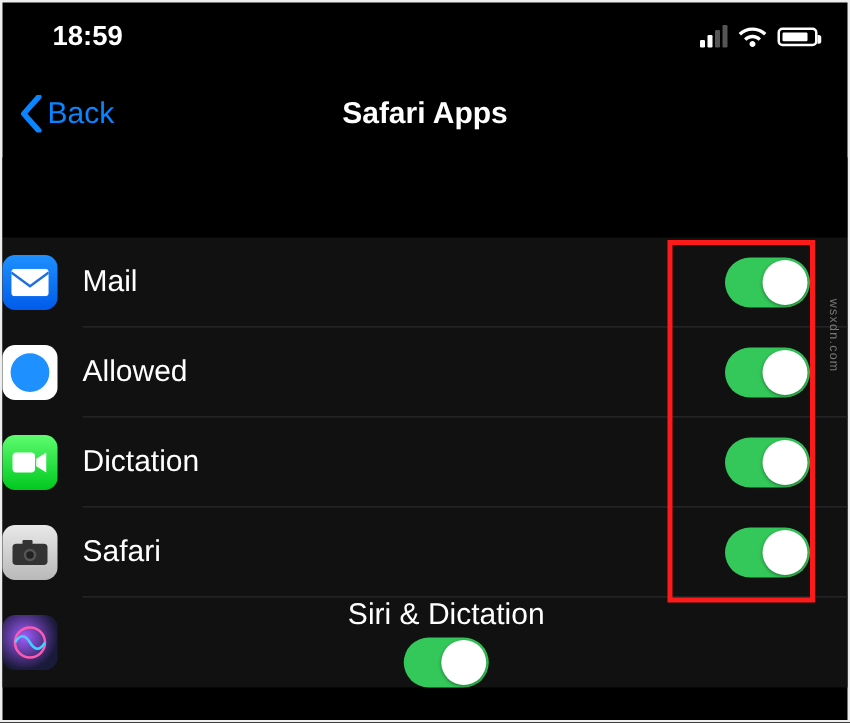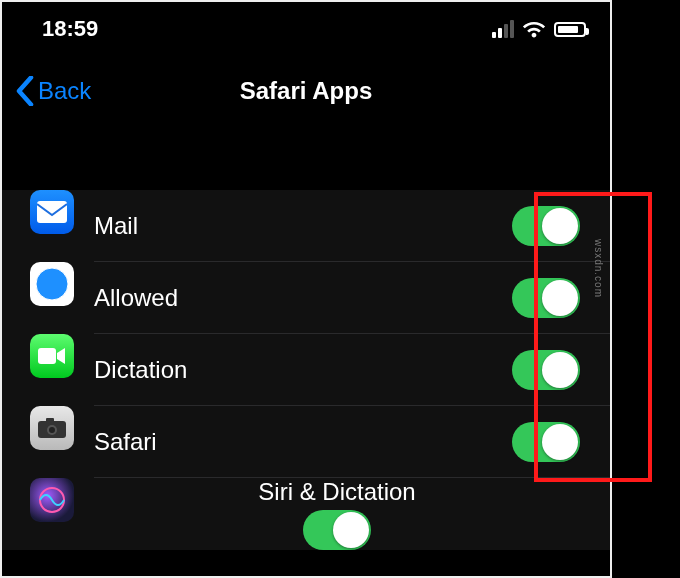--- a/index.html
+++ b/index.html
@@ -4,21 +4,21 @@
 <style>
   * { box-sizing: border-box; margin: 0; padding: 0; }
   html, body { width: 680px; height: 578px; overflow: hidden; }
   body {
     background: #000;
     font-family: -apple-system, "Helvetica Neue", Arial, sans-serif;
     color: #fff;
     position: relative;
   }
   .frame {
-    width: 612px;
+    width: 680px;
     height: 578px;
     border: 2px solid #eee;
     position: relative;
     background: #000;
   }
 
   
   .status-bar {
     height: 54px;
     display: flex;
@@ -65,23 +65,22 @@
     text-align: center; font-size: 24px; font-weight: 600;
     pointer-events: none;
   }
 
   
   .section-gap { height: 64px; background: #000; }
 
   
   .list { background: #111; }
   .row {
-    display: flex; 
+    display: flex; align-items: center;
     height: 72px;
-    padding-left: 28px;
   }
   .row .app-icon {
     width: 44px; height: 44px; border-radius: 10px;
     flex: 0 0 44px;
     display: flex; align-items: center; justify-content: center;
     overflow: hidden;
   }
   .row .cell {
     flex: 1;
     height: 100%;

